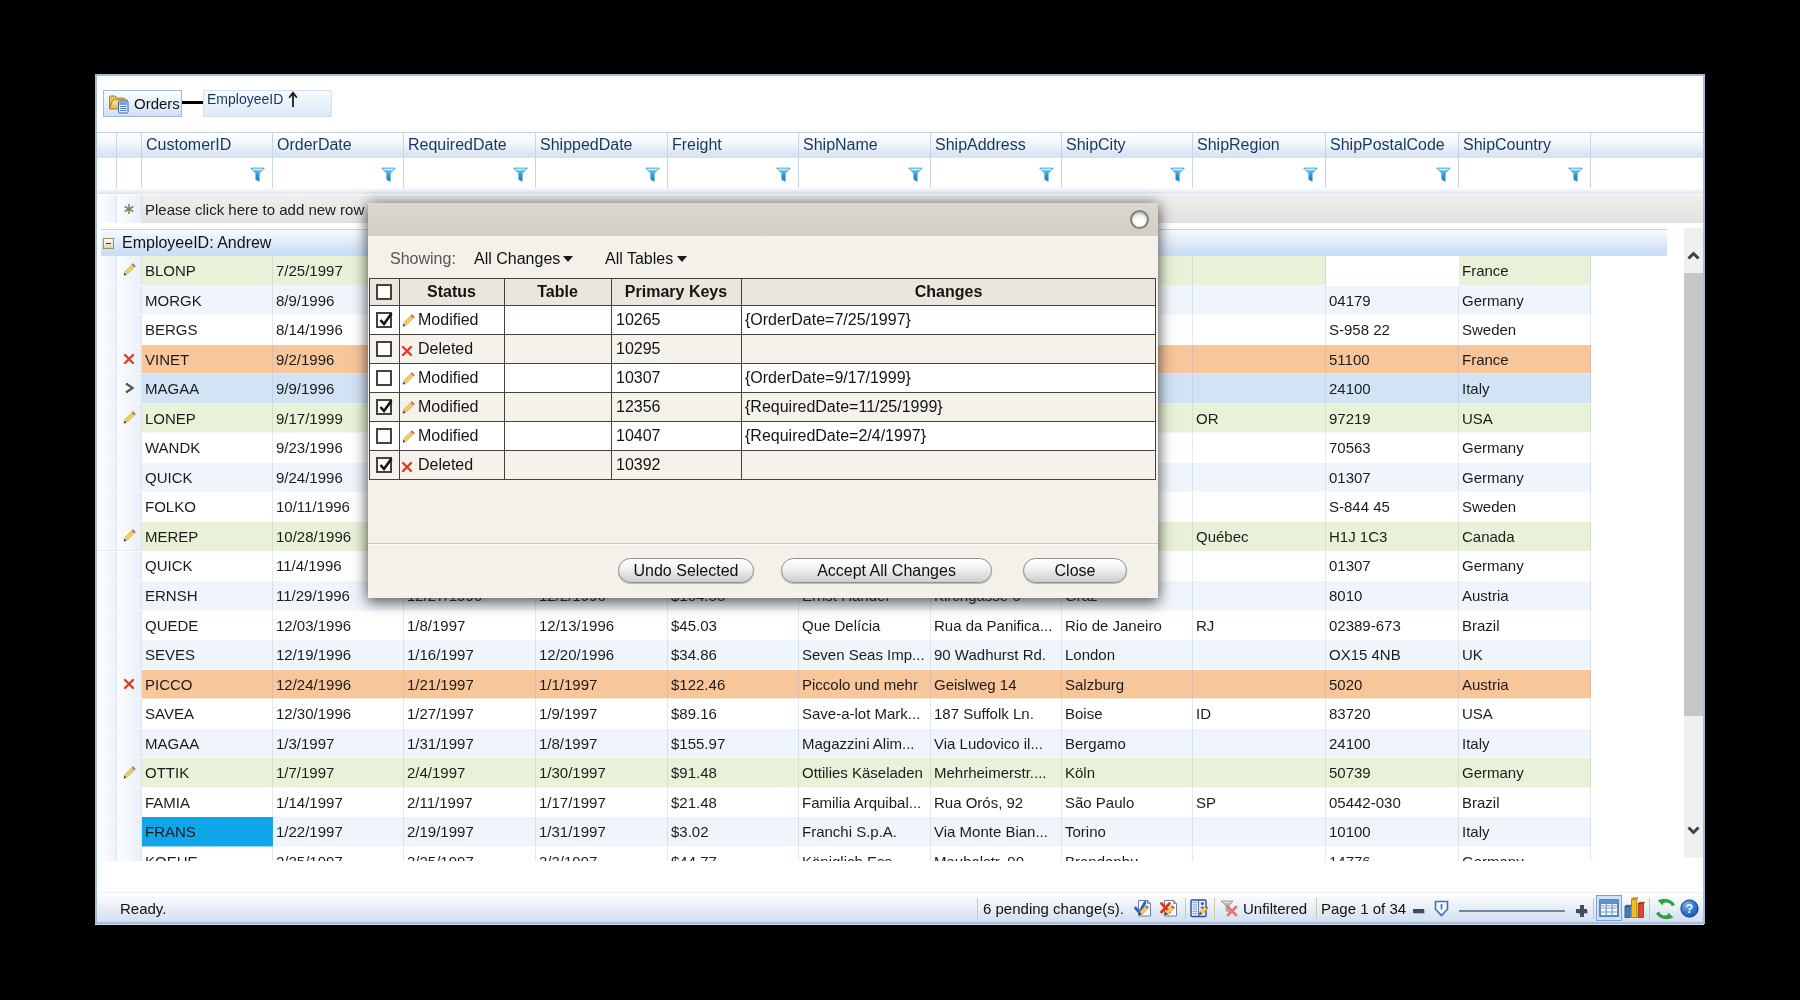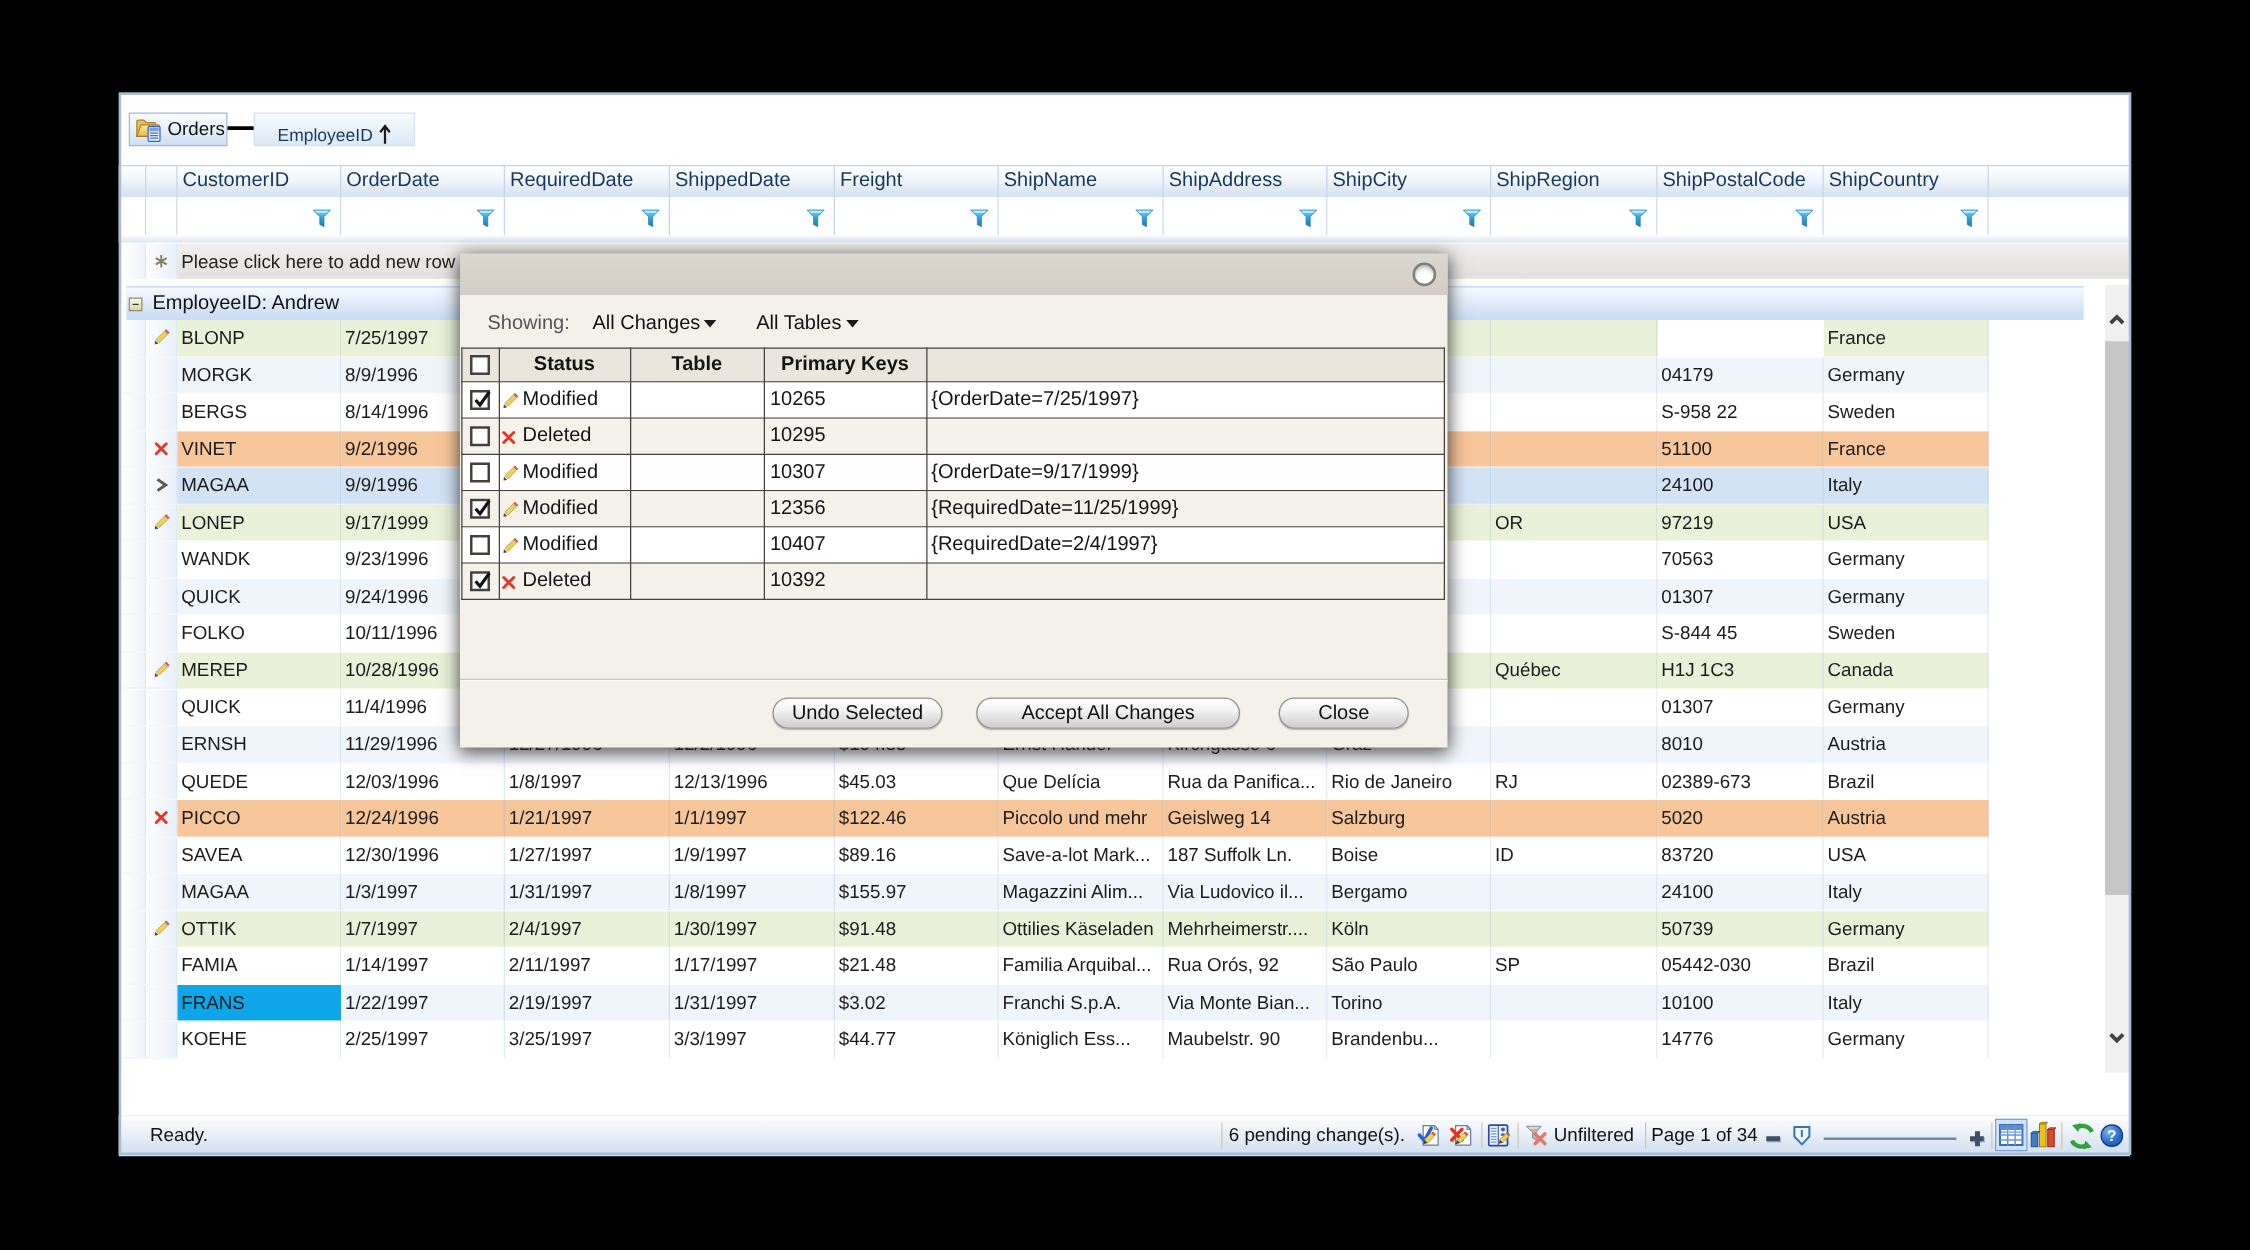--- a/index.html
+++ b/index.html
@@ -35,21 +35,21 @@
         </defs>
         <path d="M1.5,16 L1.5,4 Q1.5,3 2.5,3 L7,3 L9,5 L15.5,5 Q16.5,5 16.5,6 L16.5,7" fill="#ecc05e" stroke="#a8802a" stroke-width="1"></path>
         <path d="M1.5,16 L4.5,7.5 Q4.8,6.8 5.6,6.8 L18.5,6.8 Q19.6,6.8 19.3,7.8 L16.8,15.2 Q16.5,16 15.7,16 Z" fill="url(#fol)" stroke="#a8802a" stroke-width="1"></path>
         <rect x="10.5" y="8" width="9.5" height="12" rx="1" fill="#e6eefb" stroke="#3a62b0" stroke-width="1"></rect>
         <rect x="11.5" y="9" width="7.5" height="3" fill="#7aa0dc"></rect>
         <path d="M12,13.5 h6.5 M12,15.5 h6.5 M12,17.5 h6.5" stroke="#4a72b8" stroke-width="0.9"></path>
       </svg>
       <span style="font-size:15px;color:#111;margin-left:3px;">Orders</span>
     </div>
 <div class="abs" style="left:87px;top:27px;width:21px;height:3px;background:#000;"></div>
-<div class="abs" style="left:108px;top:16px;width:129px;height:27px;border:1px solid #d2e0f2;background:linear-gradient(#f7fafd,#e8f1fa 55%,#dbe9f7);display:flex;align-items:flex-end;padding-left:18px;">
+<div class="abs" style="left:108px;top:16px;width:129px;height:27px;border:1px solid #d2e0f2;background:linear-gradient(#f7fafd,#e8f1fa 55%,#dbe9f7);display:flex;align-items:flex-start;padding-left:3px;">
       <span style="font-size:14px;color:#17375e;">EmployeeID</span>
       <svg style="margin-left:5px;" width="10" height="17" viewBox="0 0 10 17">
         <path d="M5,2.2 L5,16" stroke="#1a1a1a" stroke-width="1.8"></path>
         <path d="M1.2,6.8 L5,1.8 L8.8,6.8" fill="none" stroke="#1a1a1a" stroke-width="1.8"></path>
       </svg>
     </div>
 <div class="abs hdrband" style="left:0;top:58px;width:1609px;height:26px;"></div>
 <div class="abs" style="left:0;top:58px;width:1609px;height:26px;">
       <div class="hcell" style="left:3px;width:19px;"></div>
       <div class="hcell" style="left:22px;width:25px;"></div>
@@ -447,20 +447,35 @@
         <div class="gc" style="width:131px;background:#ffffff;line-height:29.55px;">12/03/1996</div>
         <div class="gc" style="width:132px;background:#ffffff;line-height:29.55px;">1/8/1997</div>
         <div class="gc" style="width:132px;background:#ffffff;line-height:29.55px;">12/13/1996</div>
         <div class="gc" style="width:131px;background:#ffffff;line-height:29.55px;">$45.03</div>
         <div class="gc" style="width:132px;background:#ffffff;line-height:29.55px;">Que Delícia</div>
         <div class="gc" style="width:131px;background:#ffffff;line-height:29.55px;">Rua da Panifica...</div>
         <div class="gc" style="width:131px;background:#ffffff;line-height:29.55px;">Rio de Janeiro</div>
         <div class="gc" style="width:133px;background:#ffffff;line-height:29.55px;">RJ</div>
         <div class="gc" style="width:133px;background:#ffffff;line-height:29.55px;">02389-673</div>
         <div class="gc" style="width:132px;background:#ffffff;line-height:29.55px;">Brazil</div>
+      </div>
+      <div class="grow" style="height:29.55px;">
+        <div class="ind1"></div>
+        <div class="ind2"></div>
+        <div class="gc" style="width:131px;background:#f0f5fb;line-height:29.55px;">SEVES</div>
+        <div class="gc" style="width:131px;background:#f0f5fb;line-height:29.55px;">12/19/1996</div>
+        <div class="gc" style="width:132px;background:#f0f5fb;line-height:29.55px;">1/16/1997</div>
+        <div class="gc" style="width:132px;background:#f0f5fb;line-height:29.55px;">12/20/1996</div>
+        <div class="gc" style="width:131px;background:#f0f5fb;line-height:29.55px;">$34.86</div>
+        <div class="gc" style="width:132px;background:#f0f5fb;line-height:29.55px;">Seven Seas Imp...</div>
+        <div class="gc" style="width:131px;background:#f0f5fb;line-height:29.55px;">90 Wadhurst Rd.</div>
+        <div class="gc" style="width:131px;background:#f0f5fb;line-height:29.55px;">London</div>
+        <div class="gc" style="width:133px;background:#f0f5fb;line-height:29.55px;"></div>
+        <div class="gc" style="width:133px;background:#f0f5fb;line-height:29.55px;">OX15 4NB</div>
+        <div class="gc" style="width:132px;background:#f0f5fb;line-height:29.55px;">UK</div>
       </div>
       <div class="grow" style="height:29.55px;">
         <div class="ind1"></div>
         <div class="ind2">
           <svg width="12" height="12" viewBox="0 0 12 12">
             <path d="M2,2 L10,10 M10,2 L2,10" stroke="#e03a26" stroke-width="2.4" stroke-linecap="round"></path>
           </svg>
         </div>
         <div class="gc" style="width:131px;background:#f8c69b;line-height:29.55px;">PICCO</div>
         <div class="gc" style="width:131px;background:#f8c69b;line-height:29.55px;">12/24/1996</div>
@@ -702,20 +717,21 @@
       <div style="position:absolute;left:22px;top:47px;font-size:16px;color:#555;">Showing:</div>
       <div style="position:absolute;left:106px;top:47px;font-size:16px;color:#111;">All Changes</div>
       <div style="position:absolute;left:195px;top:53px;width:0;height:0;border-left:5.5px solid transparent;border-right:5.5px solid transparent;border-top:6.5px solid #1a1a1a;"></div>
       <div style="position:absolute;left:237px;top:47px;font-size:16px;color:#111;">All Tables</div>
       <div style="position:absolute;left:309px;top:53px;width:0;height:0;border-left:5.5px solid transparent;border-right:5.5px solid transparent;border-top:6.5px solid #1a1a1a;"></div>
       <div style="position:absolute;left:0;top:75px;width:790px;height:204px;">
         <div style="position:absolute;left:1px;top:0;width:787px;height:28px;background:#eae6dd;border-bottom:1px solid #45423e;"></div>
         <div style="position:absolute;left:31px;top:0;width:105px;height:28px;display:flex;align-items:center;justify-content:center;font-weight:bold;font-size:16px;color:#141414;">Status</div>
         <div style="position:absolute;left:136px;top:0;width:107px;height:28px;display:flex;align-items:center;justify-content:center;font-weight:bold;font-size:16px;color:#141414;">Table</div>
         <div style="position:absolute;left:243px;top:0;width:130px;height:28px;display:flex;align-items:center;justify-content:center;font-weight:bold;font-size:16px;color:#141414;">Primary Keys</div>
+        <div style="position:absolute;left:373px;top:0;width:415px;height:28px;display:flex;align-items:center;justify-content:center;font-weight:bold;font-size:16px;color:#141414;">Changes</div>
         <div style="position:absolute;left:8px;top:6px;width:16px;height:16px;background:#fff;border:2px solid #45423e;"></div>
         <div style="position:absolute;left:1px;top:28px;width:787px;height:29px;background:#ffffff;border-bottom:1px solid #45423e;"></div>
         <div style="position:absolute;left:8px;top:34px;width:16px;height:16px;background:#fff;border:2px solid #45423e;">
           <svg width="16" height="15" viewBox="0 0 16 15" style="position:absolute;left:0px;top:-2px;">
             <path d="M2.5,8 L6,12 L13.5,1.5" fill="none" stroke="#141414" stroke-width="2.6"></path>
           </svg>
         </div>
         <div style="position:absolute;left:33px;top:36px;"><svg width="14" height="14" viewBox="0 0 14 14">
             <g>
               <polygon points="2.2,9.3 4.7,11.8 3.4,12.2 1.8,12.4 2,10.6" fill="#4a4a43"></polygon>

